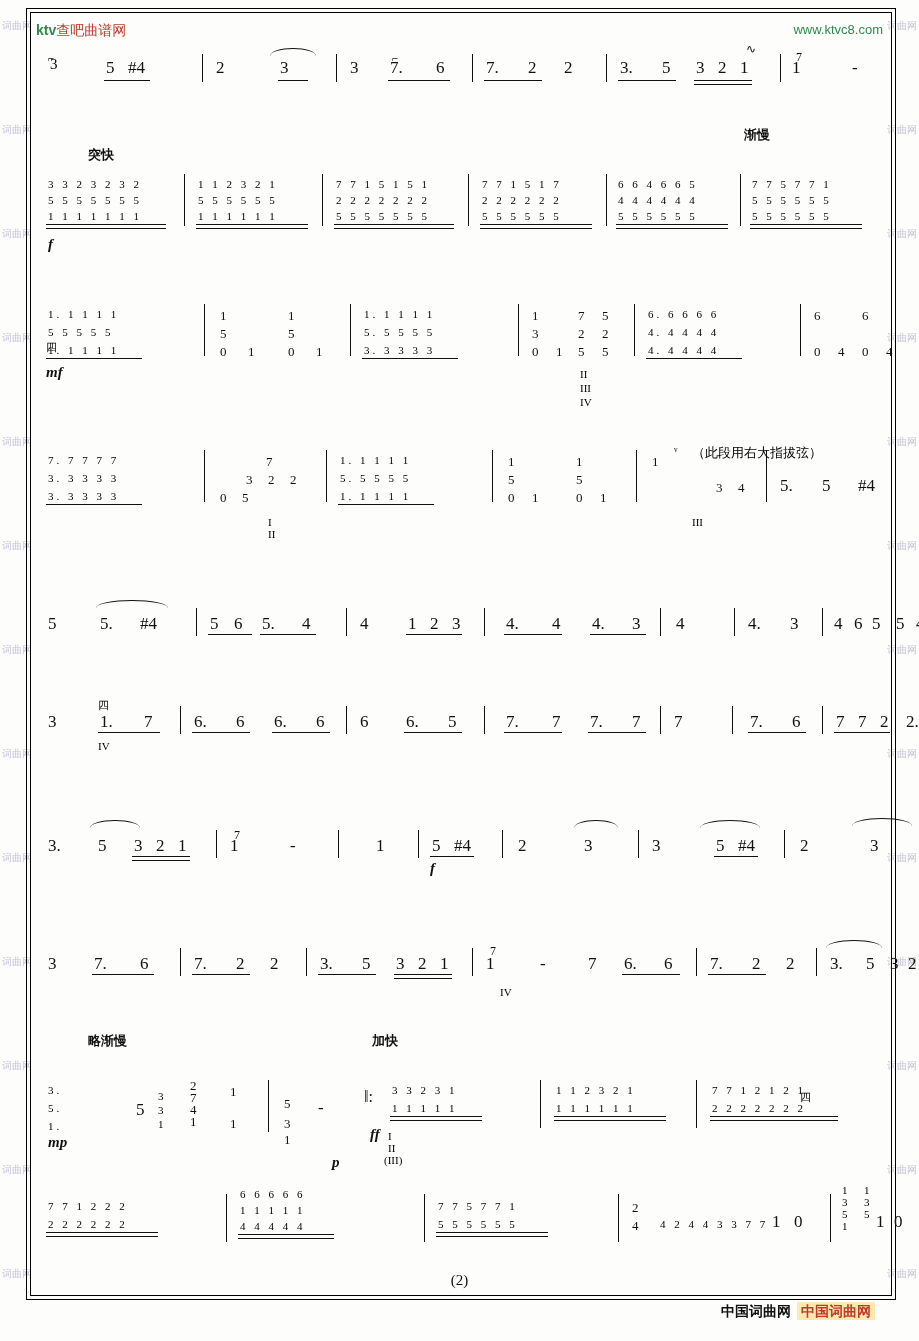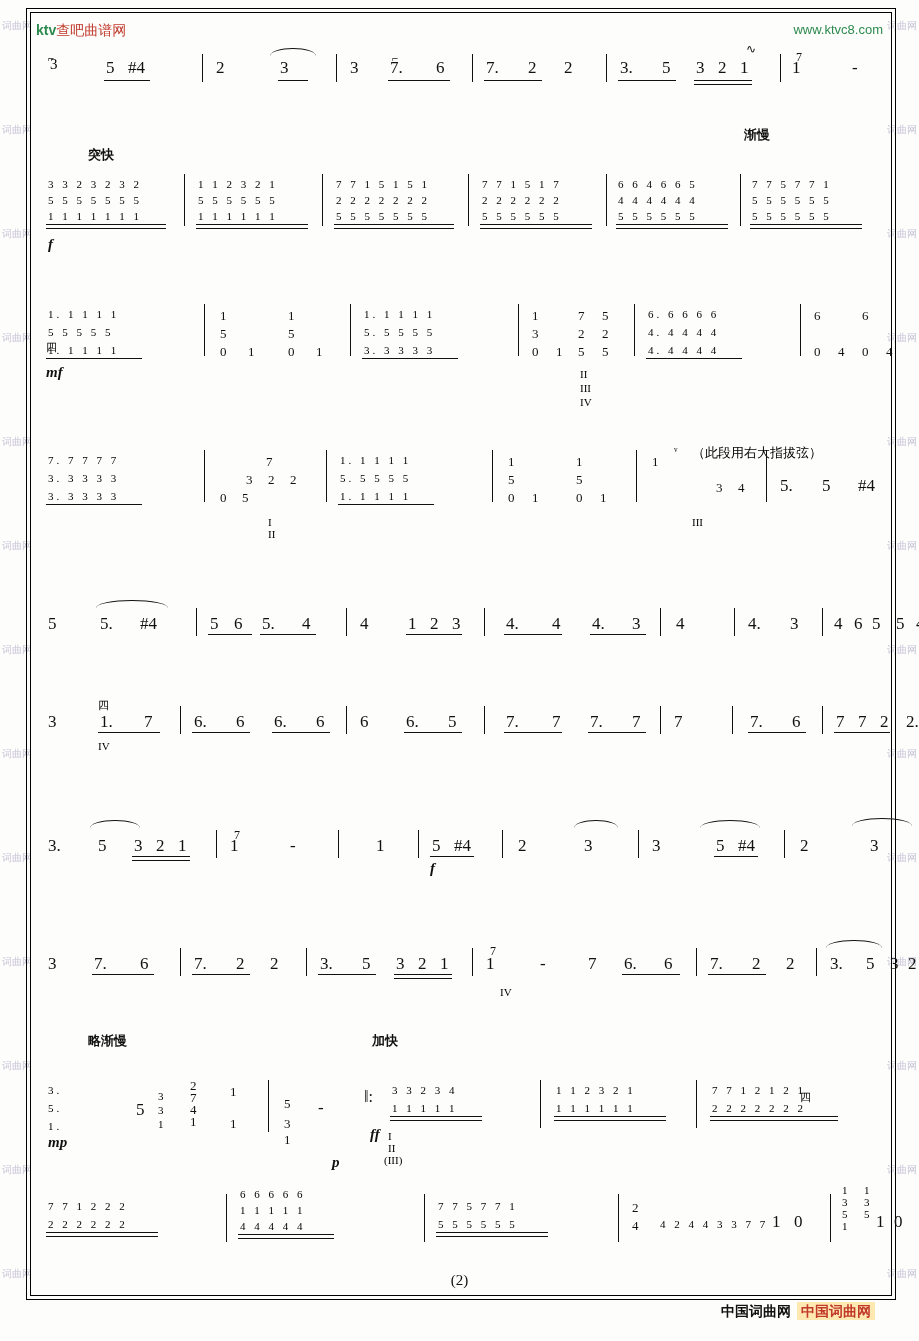--- a/index.html
+++ b/index.html
@@ -453,21 +453,21 @@
       <span class="grp s" style="left:118px;top:32px;">3</span>
       <span class="grp s" style="left:118px;top:46px;">1</span>
       <span class="n small" style="left:190px;top:12px;">1</span>
       <span class="n small" style="left:190px;top:44px;">1</span>
       <span class="bar" style="left:228px;top:8px;height:52px;"></span>
       <span class="n small" style="left:244px;top:24px;">5</span>
       <span class="n small" style="left:244px;top:44px;">3</span>
       <span class="n small" style="left:244px;top:60px;">1</span>
       <span class="n" style="left:278px;top:26px;">-</span>
       <span class="n" style="left:324px;top:16px;font-size:16px;">‖:</span>
-      <span class="grp s" style="left:352px;top:12px;">3 3 2 3 4</span>
+      <span class="grp s" style="left:352px;top:12px;">3 3 2 3 1</span>
       <span class="grp s" style="left:352px;top:30px;">1 1 1 1 1</span>
       <span class="beam" style="left:350px;top:44px;width:92px;"></span>
       <span class="beam" style="left:350px;top:48px;width:92px;"></span>
       <span class="bar" style="left:500px;top:8px;height:48px;"></span>
       <span class="grp s" style="left:516px;top:12px;">1 1 2 3 2 1</span>
       <span class="grp s" style="left:516px;top:30px;">1 1 1 1 1 1</span>
       <span class="beam" style="left:514px;top:44px;width:112px;"></span>
       <span class="beam" style="left:514px;top:48px;width:112px;"></span>
       <span class="bar" style="left:656px;top:8px;height:48px;"></span>
       <span class="grp s" style="left:672px;top:12px;">7 7 1 2 1 2 1</span>

